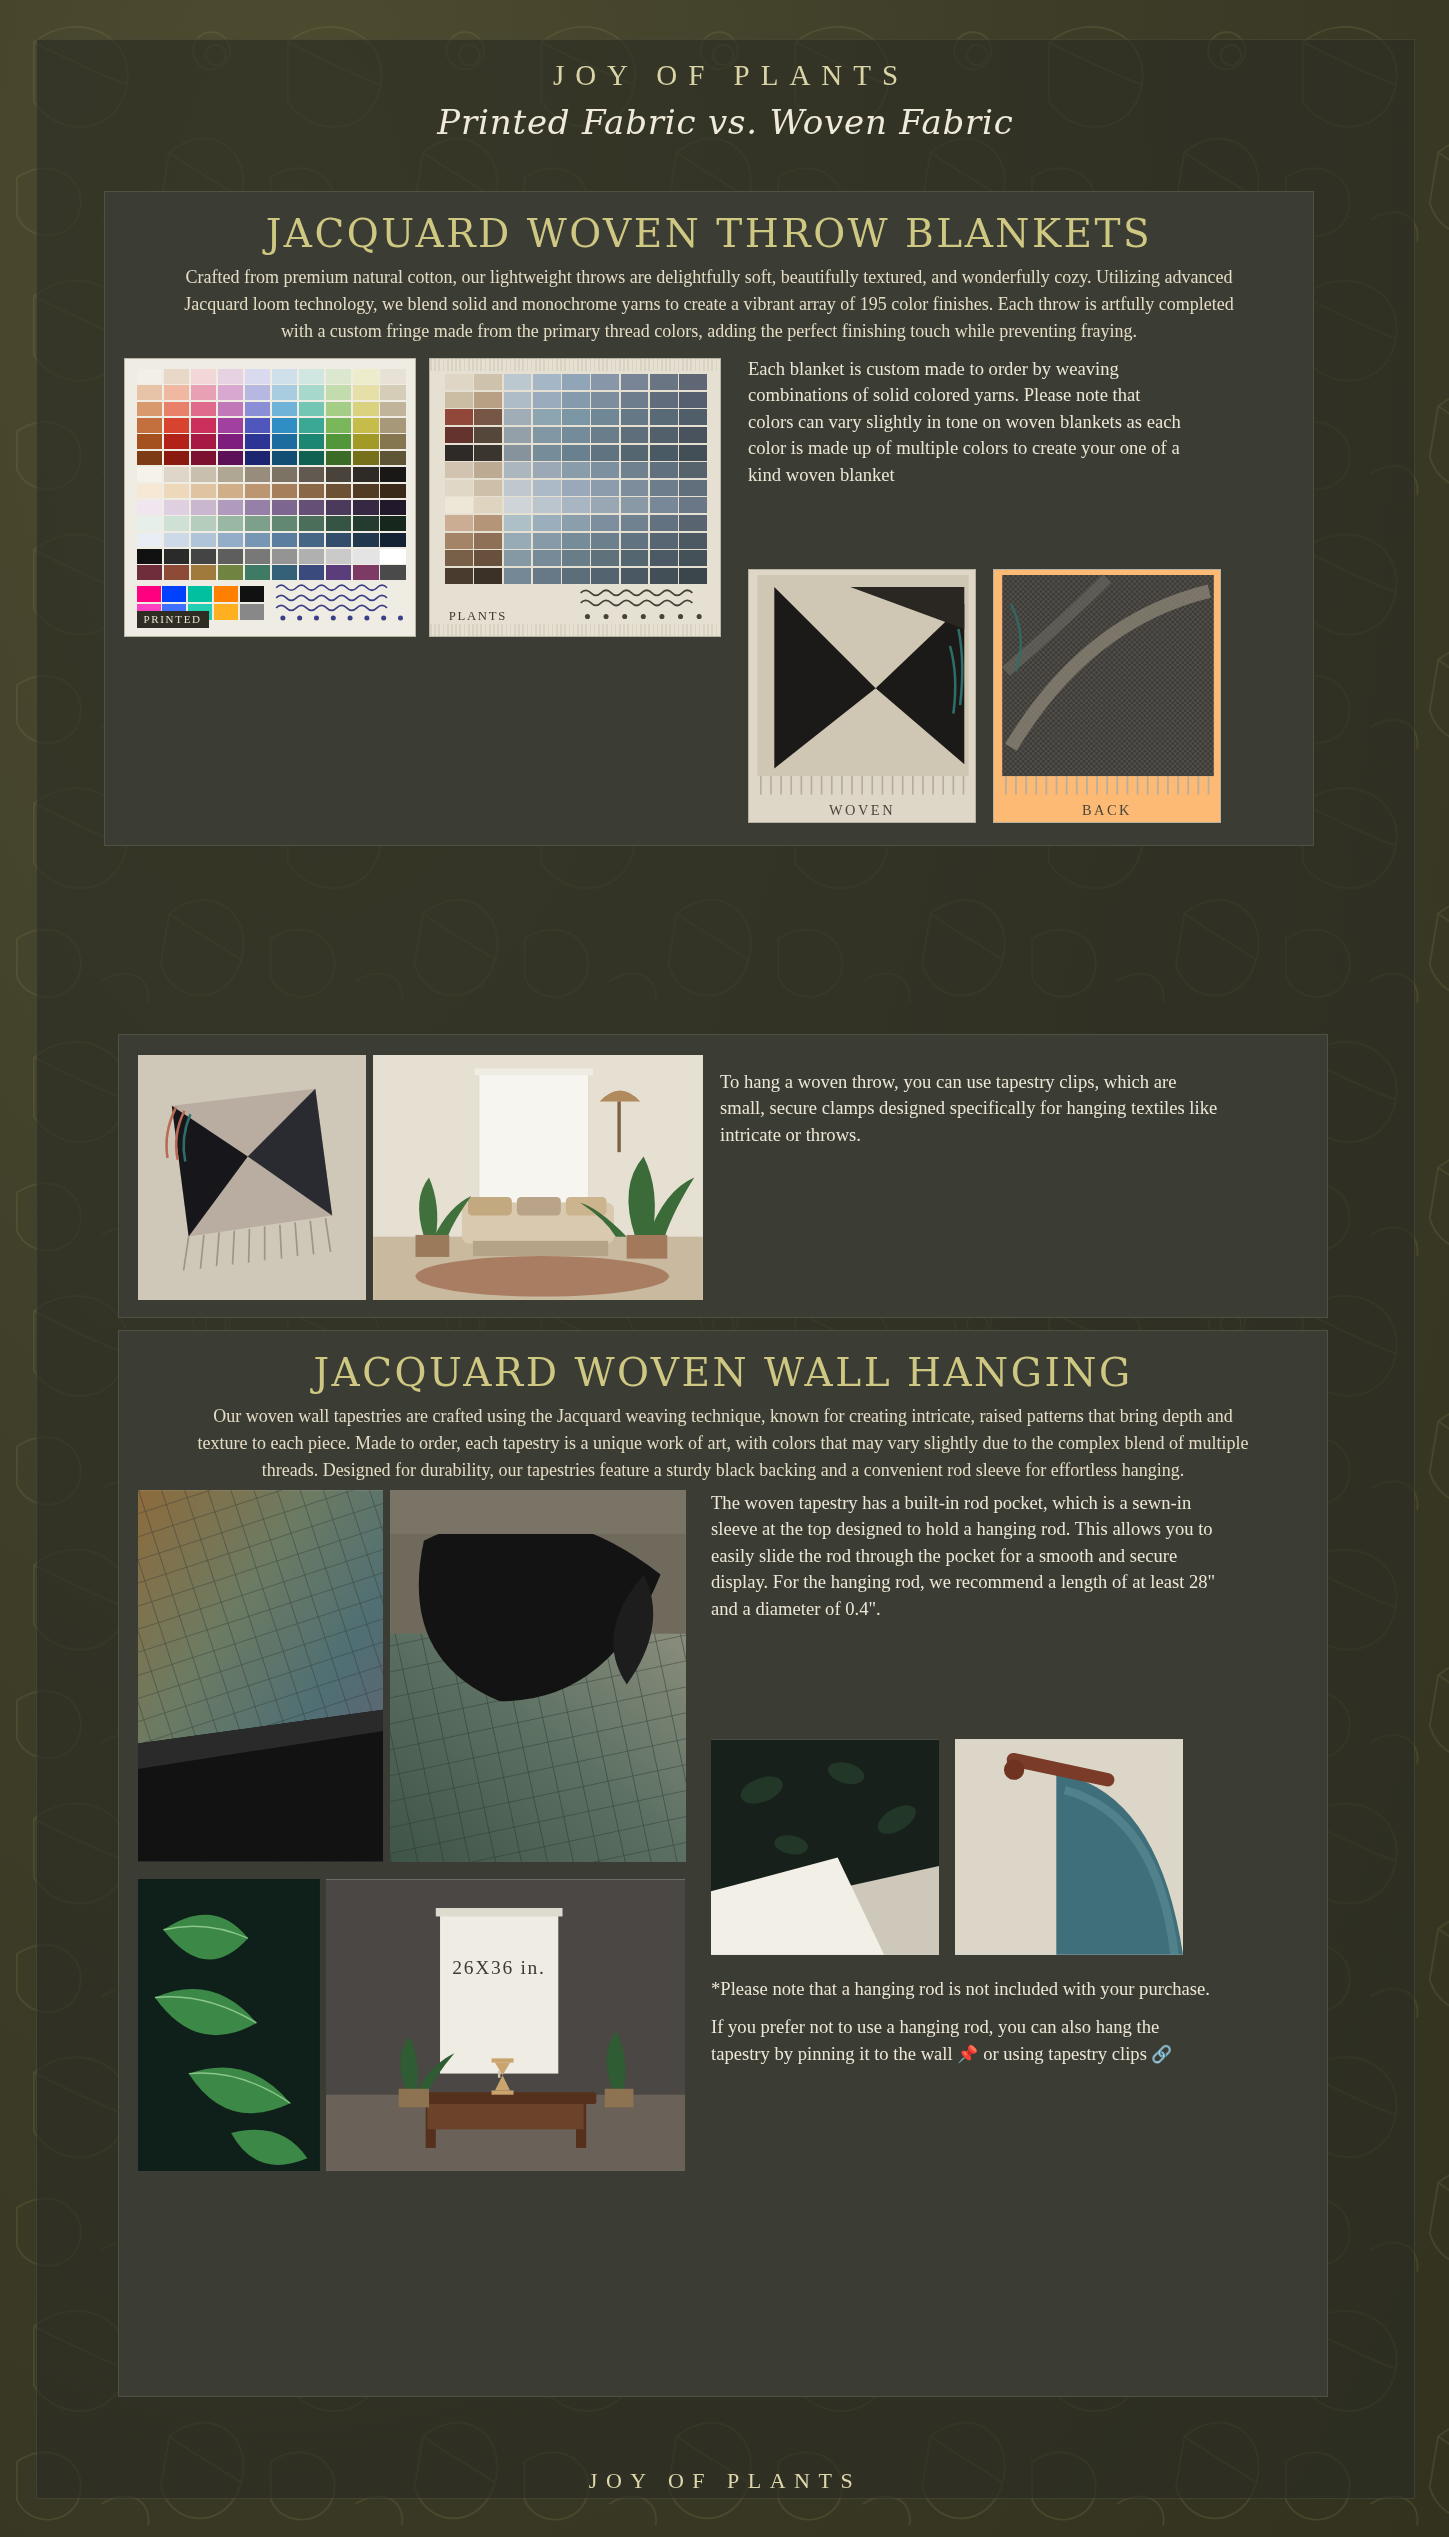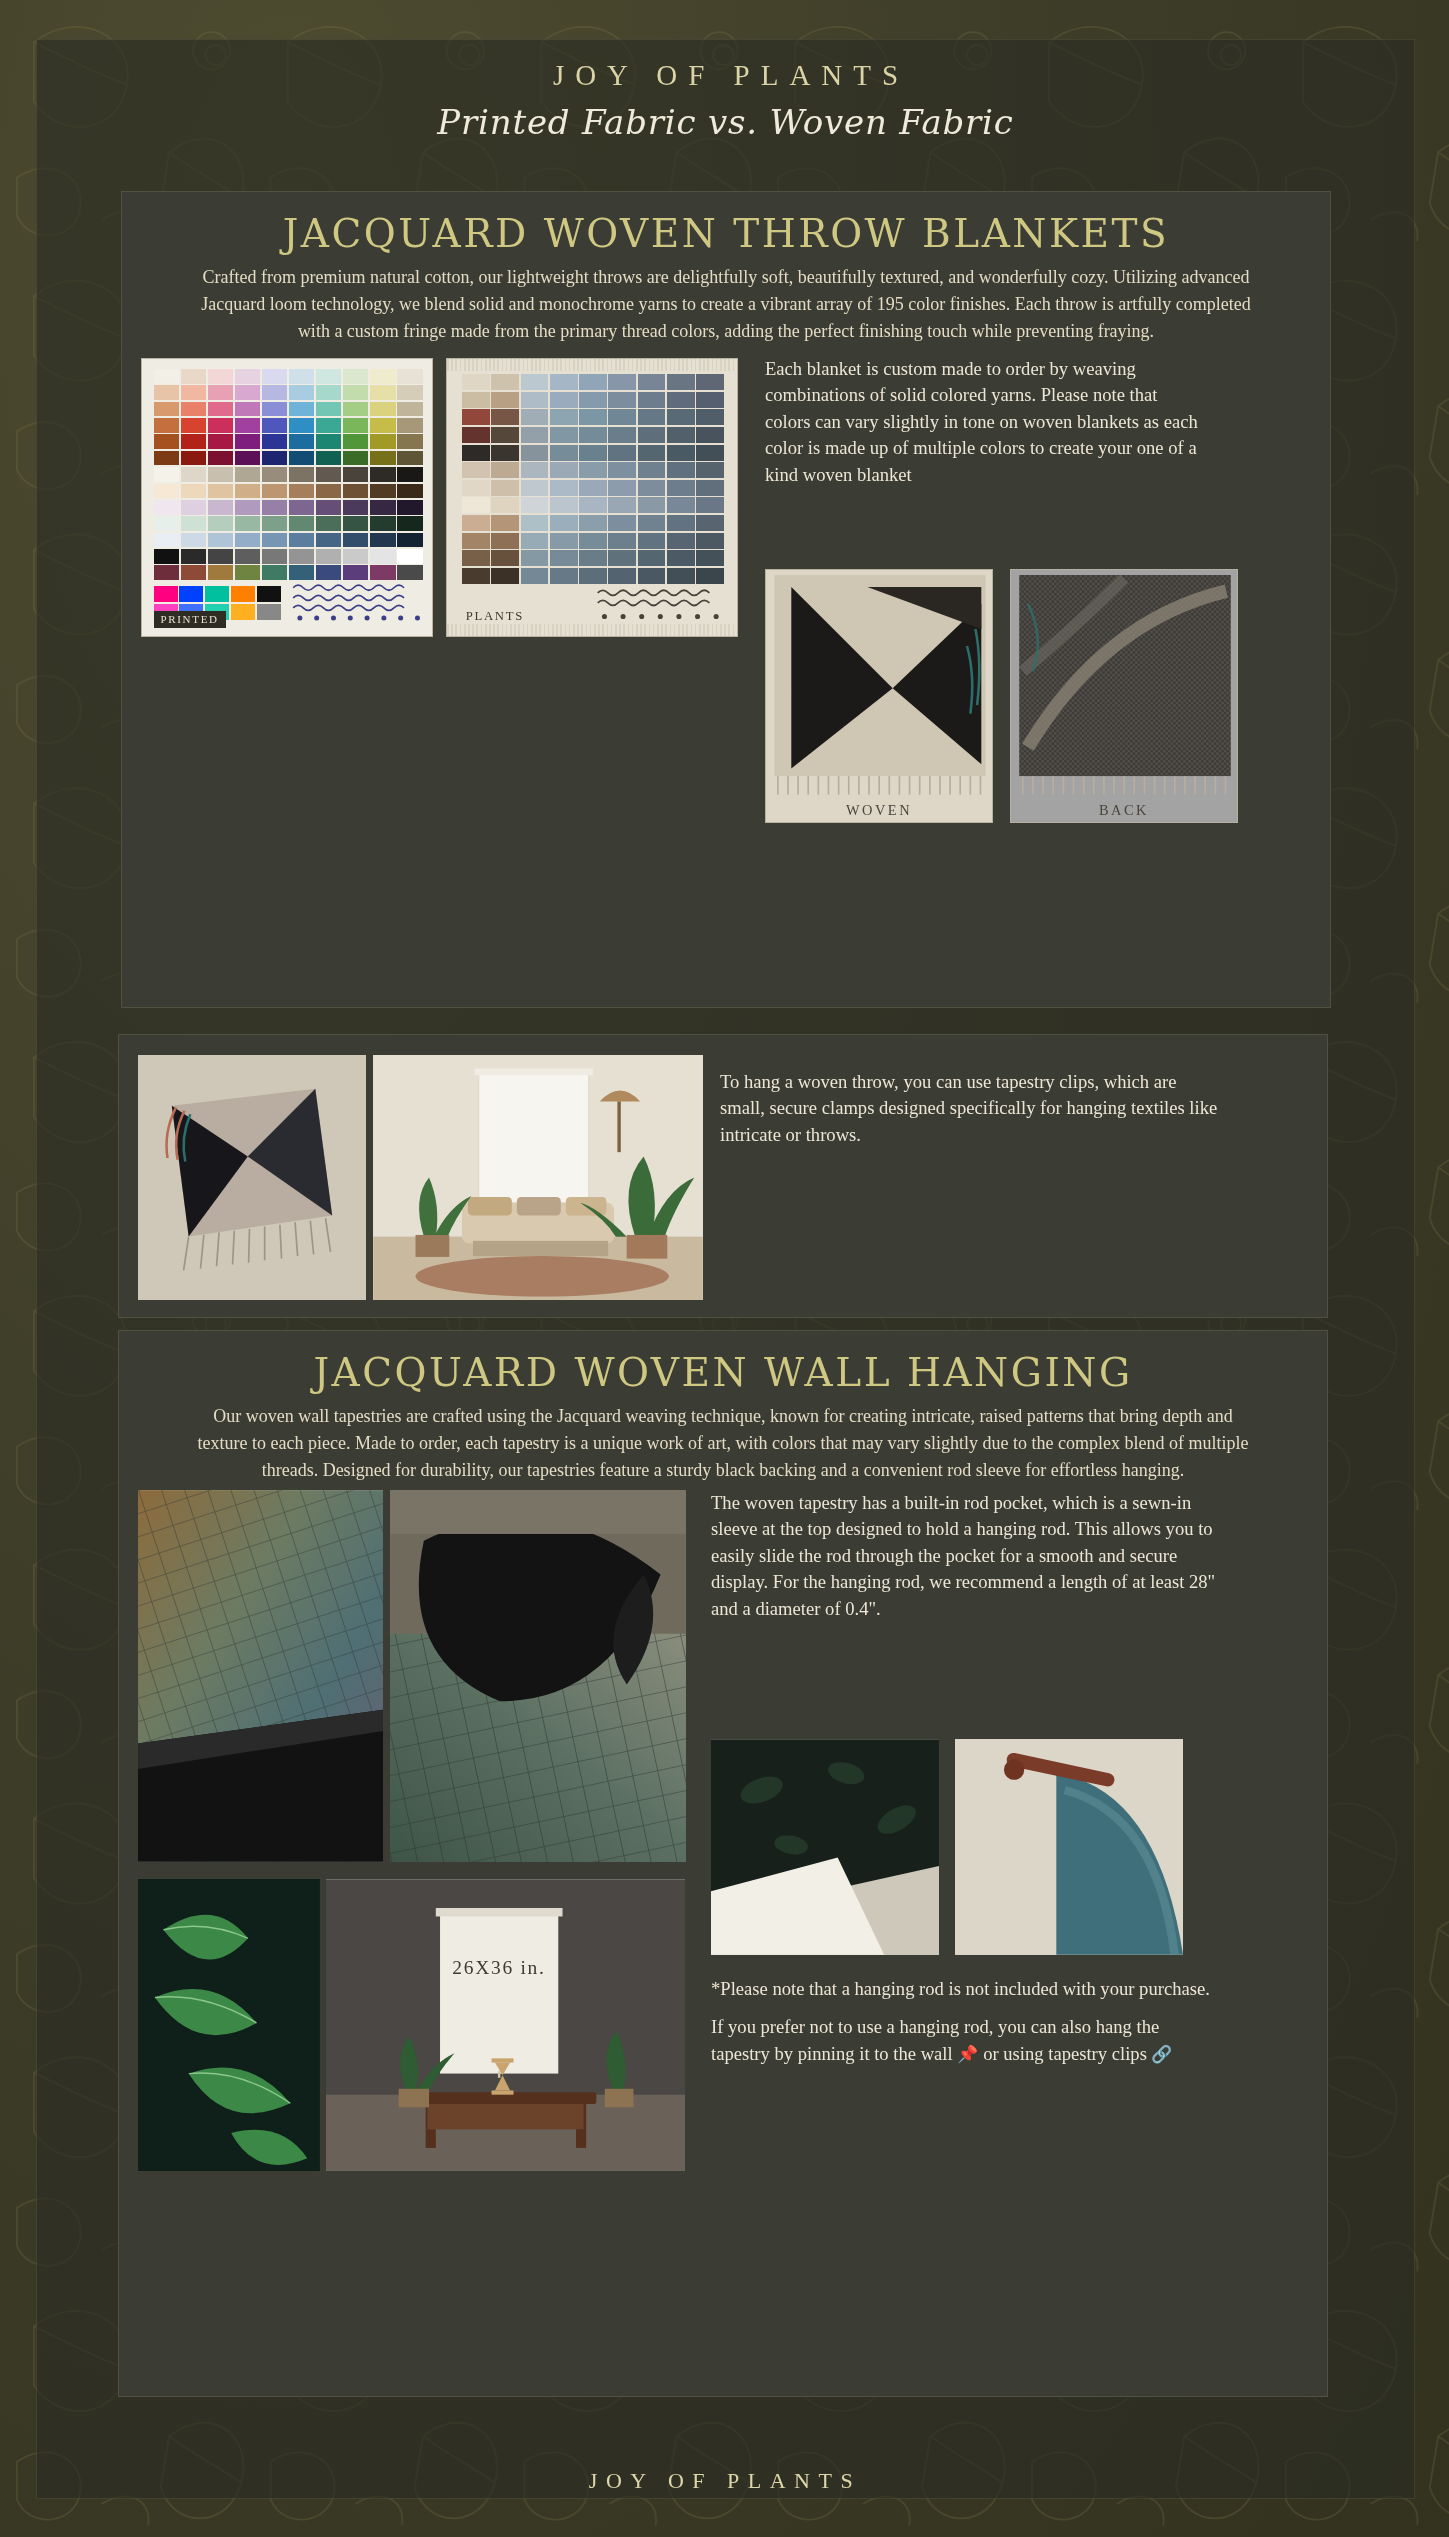--- a/index.html
+++ b/index.html
@@ -56,21 +56,21 @@
     font-family: "DejaVu Serif", serif;
     letter-spacing: 0.8px;
   }
 
   
   .sect {
     position: absolute;
     background: #3b3c33;
     border: 0.8px solid rgba(160,160,120,0.22);
   }
-  #section-blankets { left: 121px; top: 191px; width: 1210px; height: 817px; }
+  #section-blankets { left: 104px; top: 191px; width: 1210px; height: 655px; }
   #section-usage   { left: 118px; top: 1034px; width: 1210px; height: 284px; }
   #section-wall    { left: 118px; top: 1330px; width: 1210px; height: 1067px; }
 
   .sect-title {
     text-align: center;
     color: #cfc882;
     font-size: 39px;
     letter-spacing: 2.5px;
     font-family: "DejaVu Serif", serif;
     font-weight: 400;
@@ -494,21 +494,21 @@
           <path d="M206 244 v22"></path>
             <path d="M218 244 v22"></path>
             <path d="M230 244 v22"></path>
             <path d="M242 244 v22"></path>
           <path d="M254 244 v22"></path>
         </g>
       </svg>
       <div class="imgcap">WOVEN</div>
     </div>
 
-    <div class="img" style="left:888px; top:377px; width:228px; height:254px; background:#a3a3a3; border:0.8px solid #b6b0a0;">
+    <div class="img" style="left:888px; top:377px; width:228px; height:254px; background:#fdba74; border:0.8px solid #b6b0a0;">
       <svg width="228" height="228" style="display:block" viewBox="0 0 270 270">
         <rect x="10" y="6" width="250" height="238" fill="#4d4a46"></rect>
         <rect x="10" y="6" width="250" height="238" fill="url(#weave)"></rect>
         <defs>
           <pattern id="weave" width="6" height="6" patternUnits="userSpaceOnUse">
             <rect width="6" height="6" fill="#514e49"></rect>
             <rect width="3" height="3" fill="#3d3b37"></rect>
             <rect x="3" y="3" width="3" height="3" fill="#3d3b37"></rect>
           </pattern>
         </defs>

